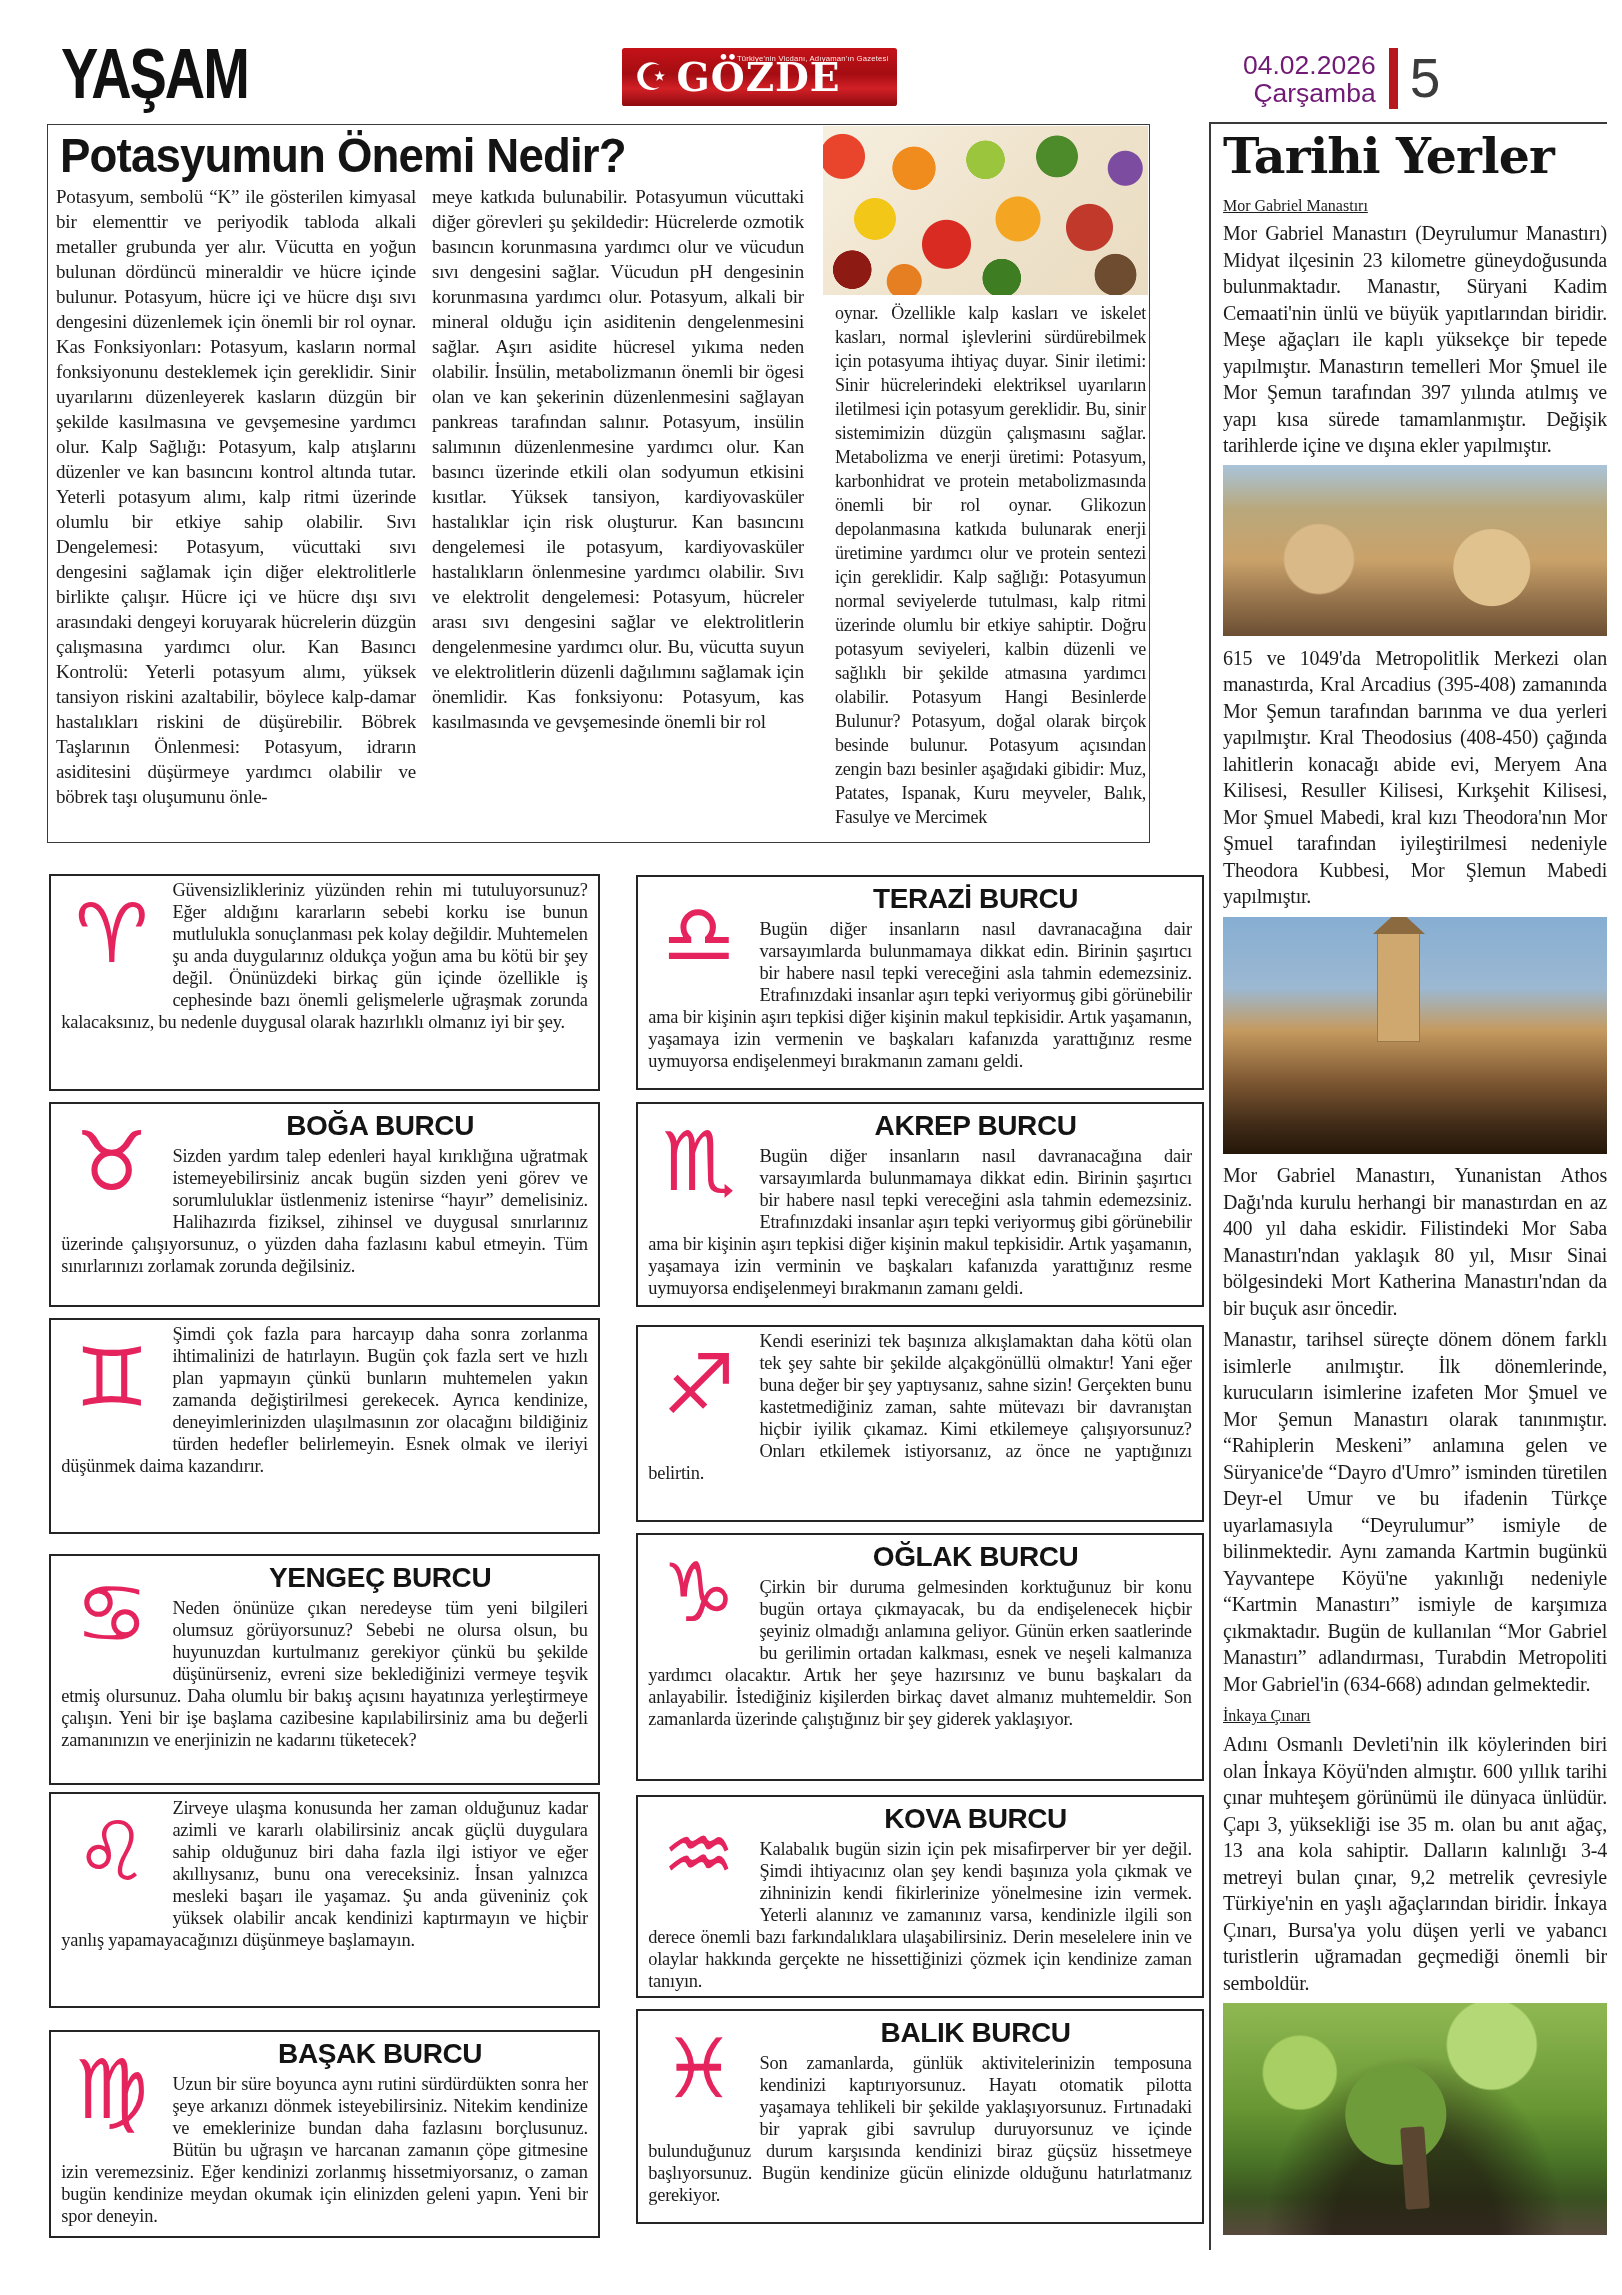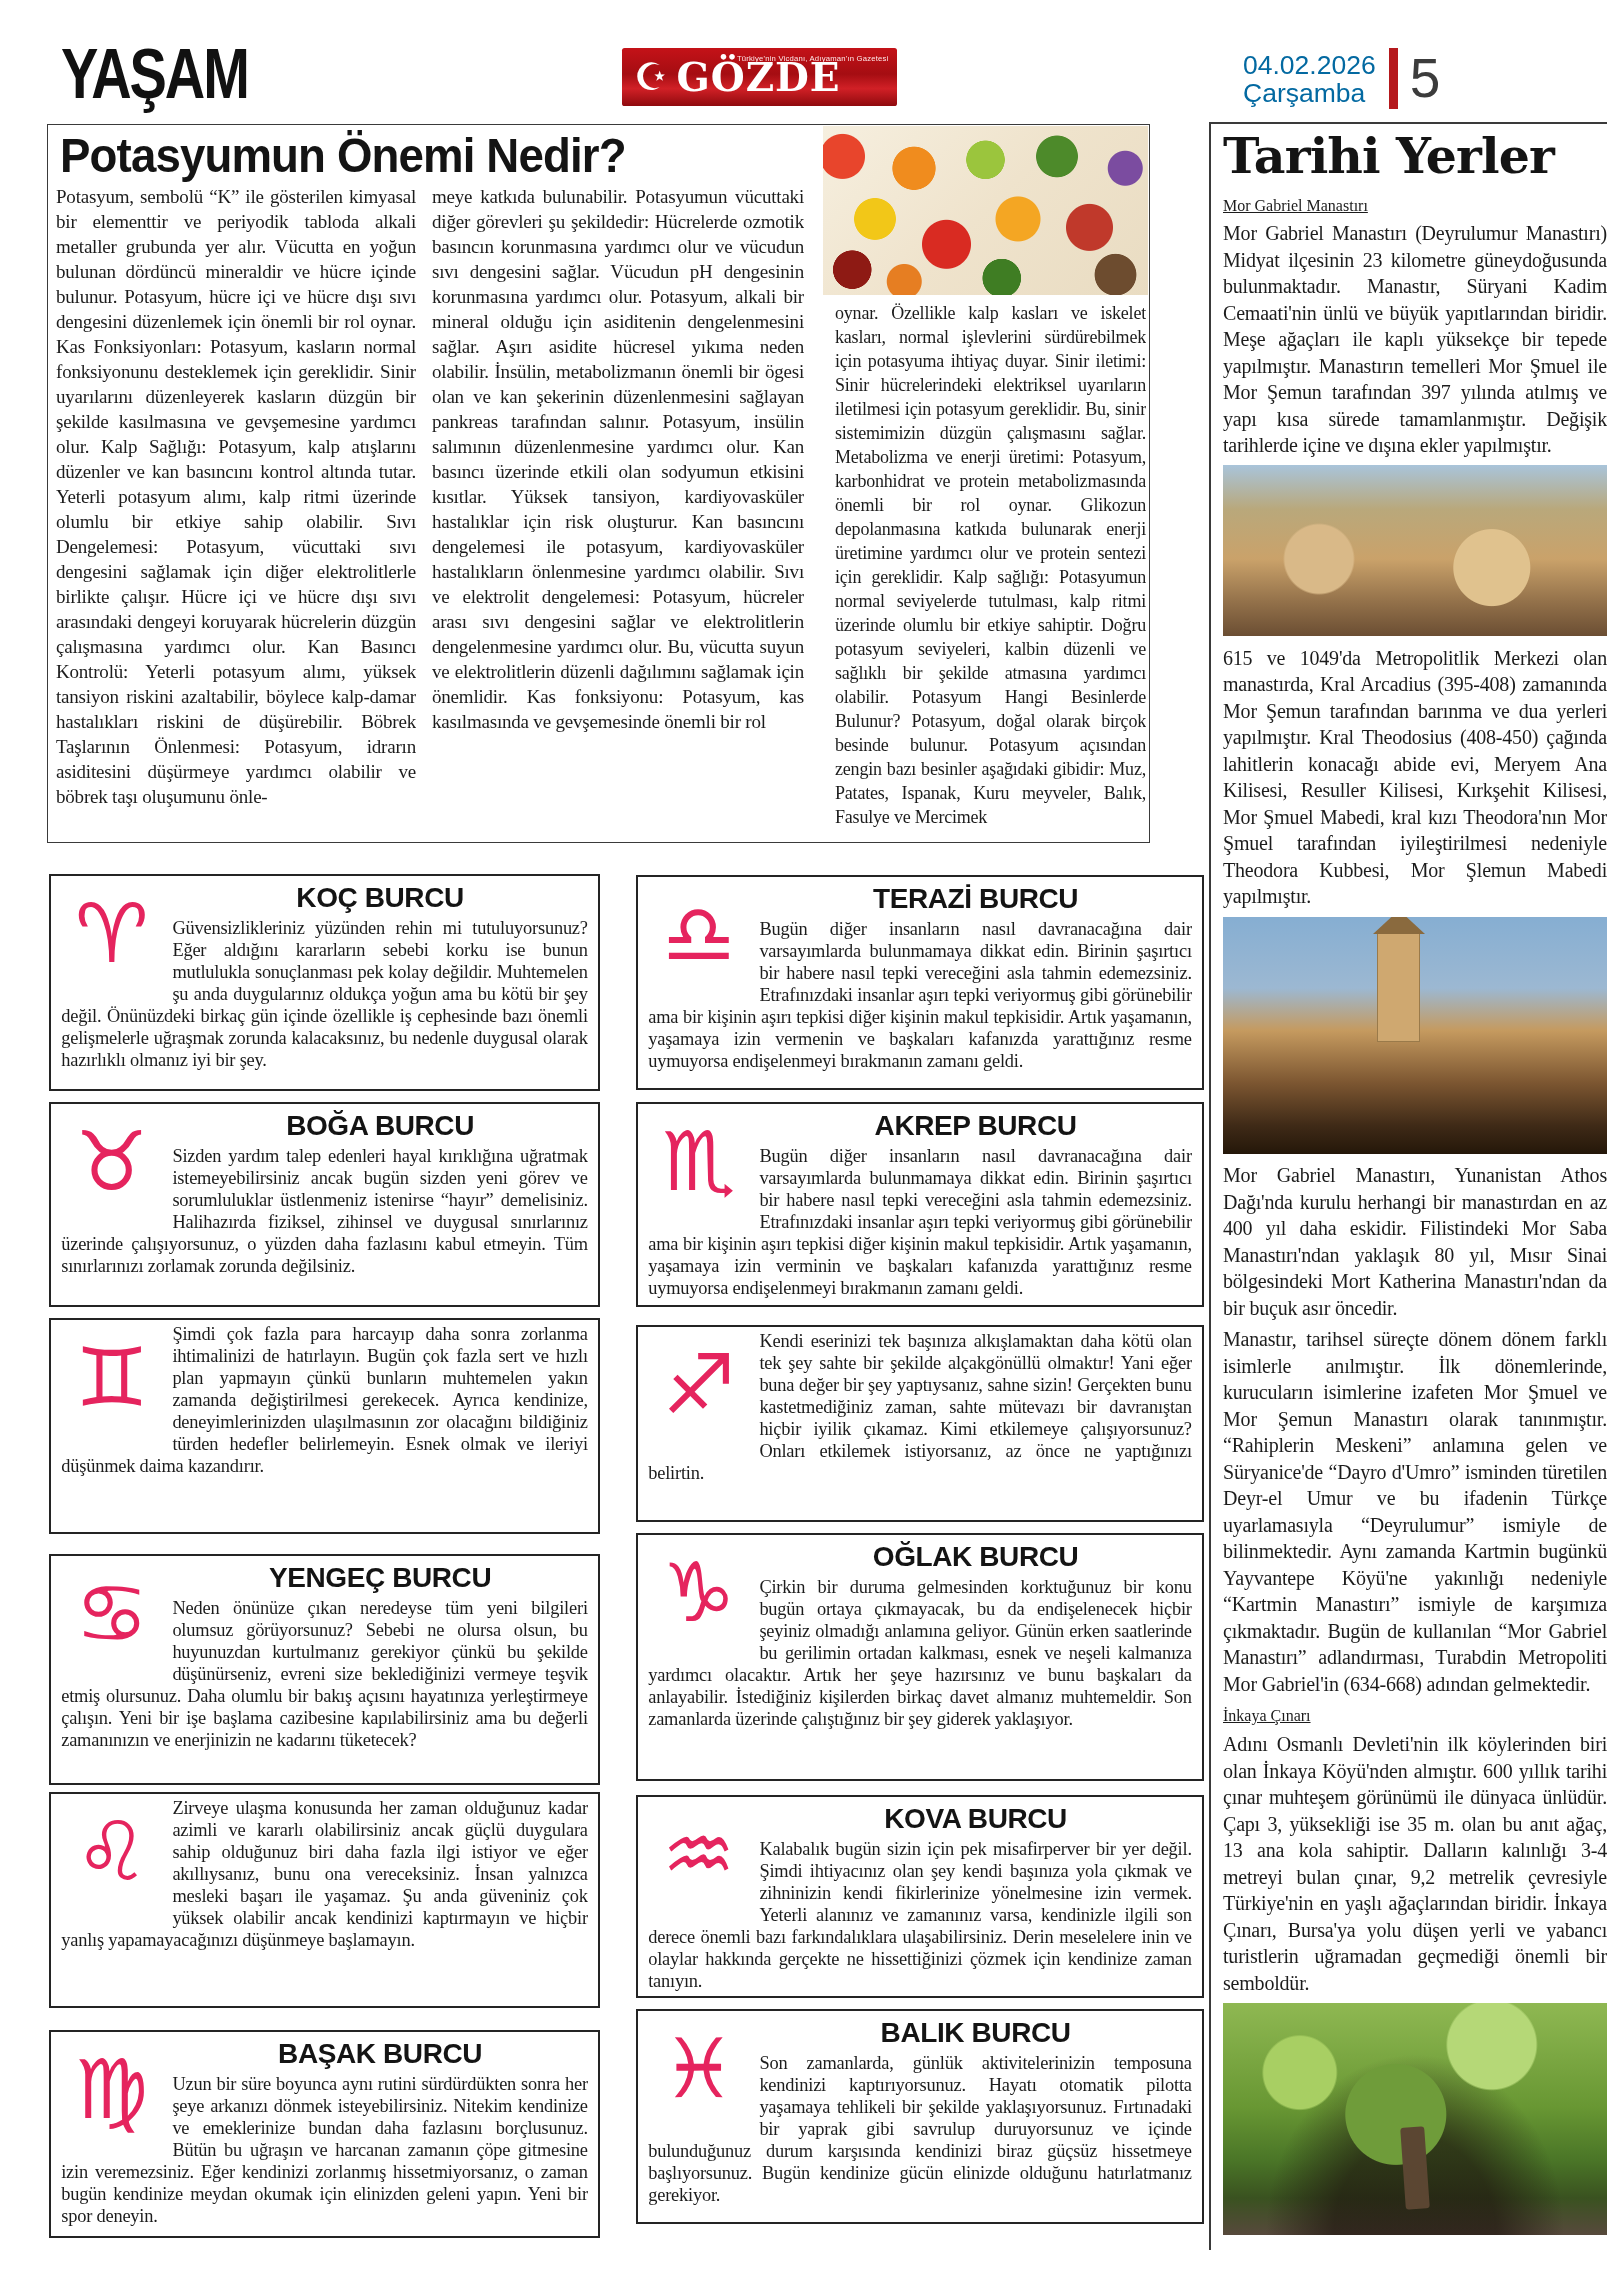--- a/index.html
+++ b/index.html
@@ -11,21 +11,21 @@
   .masthead-section{position:absolute;left:61px;top:34px;font-family:"Liberation Sans",sans-serif;
         font-weight:800;font-size:70px;letter-spacing:-2.6px;transform:scaleX(.8);transform-origin:left top;color:#111;}
   .logo{position:absolute;left:622px;top:48px;width:275px;height:58px;
         background:linear-gradient(180deg,#c41218 0%,#a50d12 45%,#d12026 70%,#8f0a0e 100%);
         border-radius:2.6px;display:flex;align-items:center;padding:0 12px;color:#fff;}
   .logo .crescent{font-size:38px;line-height:38px;margin-right:8.5px;font-family:"DejaVu Sans",sans-serif;}
   .logo .logotype{font-family:"DejaVu Serif",serif;font-weight:bold;font-size:39px;letter-spacing:0.9px;}
   .logo .tagline{position:absolute;right:8.5px;top:6px;font-size:7.7px;font-family:Liberation Sans, sans-serif;
         color:#ffe9e9;letter-spacing:0.2px;margin-left:32px;}
   .dateblock{position:absolute;left:1243px;top:48px;display:flex;align-items:center;}
-  .dateblock .datetext{text-align:left;font-family:"Liberation Sans",sans-serif;color:#0369a1;
+  .dateblock .datetext{text-align:right;font-family:"Liberation Sans",sans-serif;color:#701a75;
         font-size:26.5px;line-height:28px;}
   .dateblock .redbar{width:8.5px;height:61px;background:#b5191d;margin:0 12px 0 13.7px;}
   .dateblock .pagenum{font-family:"Liberation Sans",sans-serif;font-size:55px;color:#3c3c3c;line-height:55px;}
 
   
   .article-box{position:absolute;left:47px;top:124px;width:1103px;height:719px;border:1.7px solid #3a3a3a;background:#fff;}
   .article-title{position:absolute;left:60px;top:128px;font-family:"Liberation Sans",sans-serif;
         font-weight:800;font-size:48px;letter-spacing:-0.9px;transform:scaleX(.95);transform-origin:left top;color:#141414;}
   .acol{position:absolute;font-size:19px;line-height:25px;text-align:justify;overflow:hidden;letter-spacing:-0.2px;}
   .acol1{left:56px;top:184px;width:360px;height:646px;}
@@ -140,21 +140,20 @@
     <p class="rc-p" data-name="right-column-paragraph">Manastır, tarihsel süreçte dönem dönem farklı isimlerle anılmıştır. İlk dönemlerinde, kurucuların isimlerine izafeten Mor Şmuel ve Mor Şemun Manastırı olarak tanınmıştır. “Rahiplerin Meskeni” anlamına gelen ve Süryanice'de “Dayro d'Umro” isminden türetilen Deyr-el Umur ve bu ifadenin Türkçe uyarlamasıyla “Deyrulumur” ismiyle de bilinmektedir. Aynı zamanda Kartmin bugünkü Yayvantepe Köyü'ne yakınlığı nedeniyle “Kartmin Manastırı” ismiyle de karşımıza çıkmaktadır. Bugün de kullanılan “Mor Gabriel Manastırı” adlandırması, Turabdin Metropoliti Mor Gabriel'in (634-668) adından gelmektedir.</p>
     <div class="rc-sub" data-name="subheading-inkaya">İnkaya Çınarı</div>
     <p class="rc-p" data-name="right-column-paragraph">Adını Osmanlı Devleti'nin ilk köylerinden biri olan İnkaya Köyü'nden almıştır. 600 yıllık tarihi çınar muhteşem görünümü ile dünyaca ünlüdür. Çapı 3, yüksekliği ise 35 m. olan bu anıt ağaç, 13 ana kola sahiptir. Dalların kalınlığı 3-4 metreyi bulan çınar, 9,2 metrelik çevresiyle Türkiye'nin en yaşlı ağaçlarından biridir. İnkaya Çınarı, Bursa'ya yolu düşen yerli ve yabancı turistlerin uğramadan geçmediği önemli bir semboldür.</p>
     <div class="rc-img rc-img3" data-name="inkaya-plane-tree-photo">
         <div class="trunk" data-name="tree-trunk-shape"></div>
       </div>
   </div>
 
   <div class="hbox pos-l0" data-name="horoscope-box-koc">
     <span class="hicon" data-name="aries-ram-icon">♈</span>
-    <h3 class="htitle" data-name="horoscope-title">KOÇ BURCU</h3>
     <div class="htext" data-name="horoscope-text">Güvensizlikleriniz yüzünden rehin mi tutuluyorsunuz? Eğer aldığını kararların sebebi korku ise bunun mutlulukla sonuçlanması pek kolay değildir. Muhtemelen şu anda duygularınız oldukça yoğun ama bu kötü bir şey değil. Önünüzdeki birkaç gün içinde özellikle iş cephesinde bazı önemli gelişmelerle uğraşmak zorunda kalacaksınız, bu nedenle duygusal olarak hazırlıklı olmanız iyi bir şey.</div>
   </div>
   <div class="hbox pos-l1" data-name="horoscope-box-boga">
     <span class="hicon" data-name="taurus-bull-icon">♉</span>
     <h3 class="htitle" data-name="horoscope-title">BOĞA BURCU</h3>
     <div class="htext" data-name="horoscope-text">Sizden yardım talep edenleri hayal kırıklığına uğratmak istemeyebilirsiniz ancak bugün sizden yeni görev ve sorumluluklar üstlenmeniz istenirse “hayır” demelisiniz. Halihazırda fiziksel, zihinsel ve duygusal sınırlarınız üzerinde çalışıyorsunuz, o yüzden daha fazlasını kabul etmeyin. Tüm sınırlarınızı zorlamak zorunda değilsiniz.</div>
   </div>
   <div class="hbox pos-l2" data-name="horoscope-box-ikizler">
     <span class="hicon" data-name="gemini-twins-icon">♊</span>
     <div class="htext" data-name="horoscope-text">Şimdi çok fazla para harcayıp daha sonra zorlanma ihtimalinizi de hatırlayın. Bugün çok fazla sert ve hızlı plan yapmayın çünkü bunların muhtemelen yakın zamanda değiştirilmesi gerekecek. Ayrıca kendinize, deneyimlerinizden ulaşılmasının zor olacağını bildiğiniz türden hedefler belirlemeyin. Esnek olmak ve ileriyi düşünmek daima kazandırır.</div>

